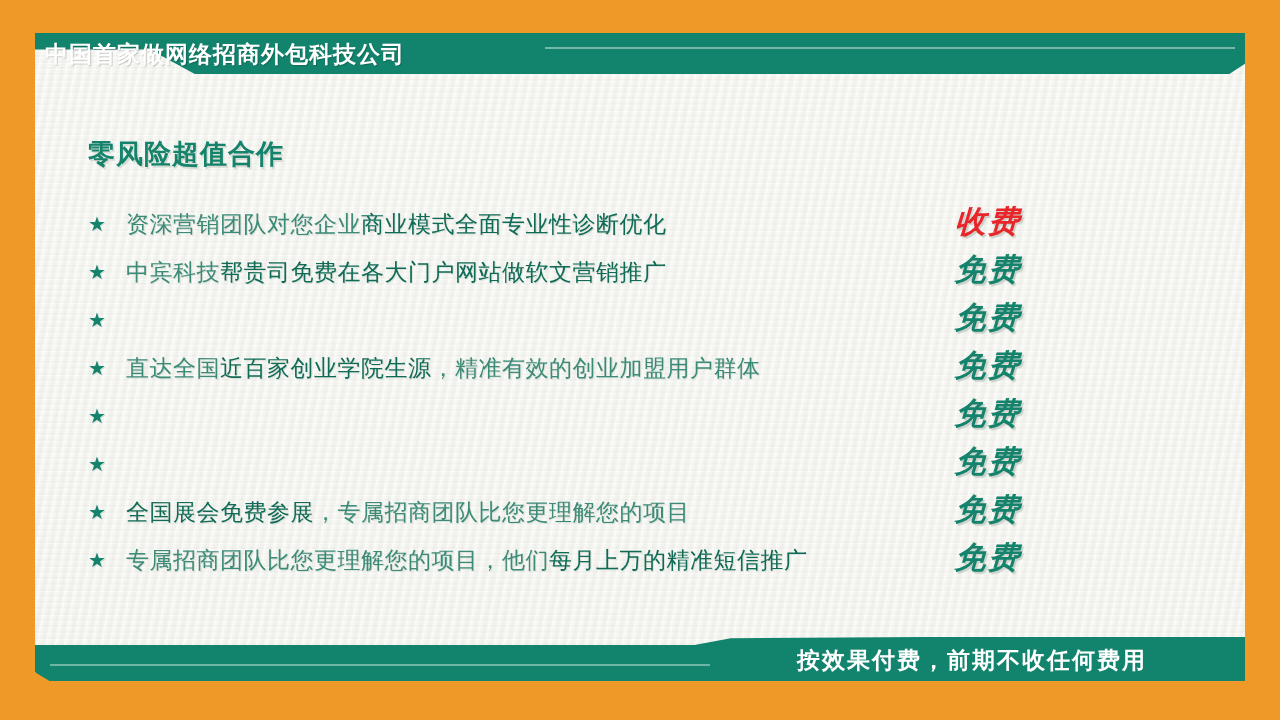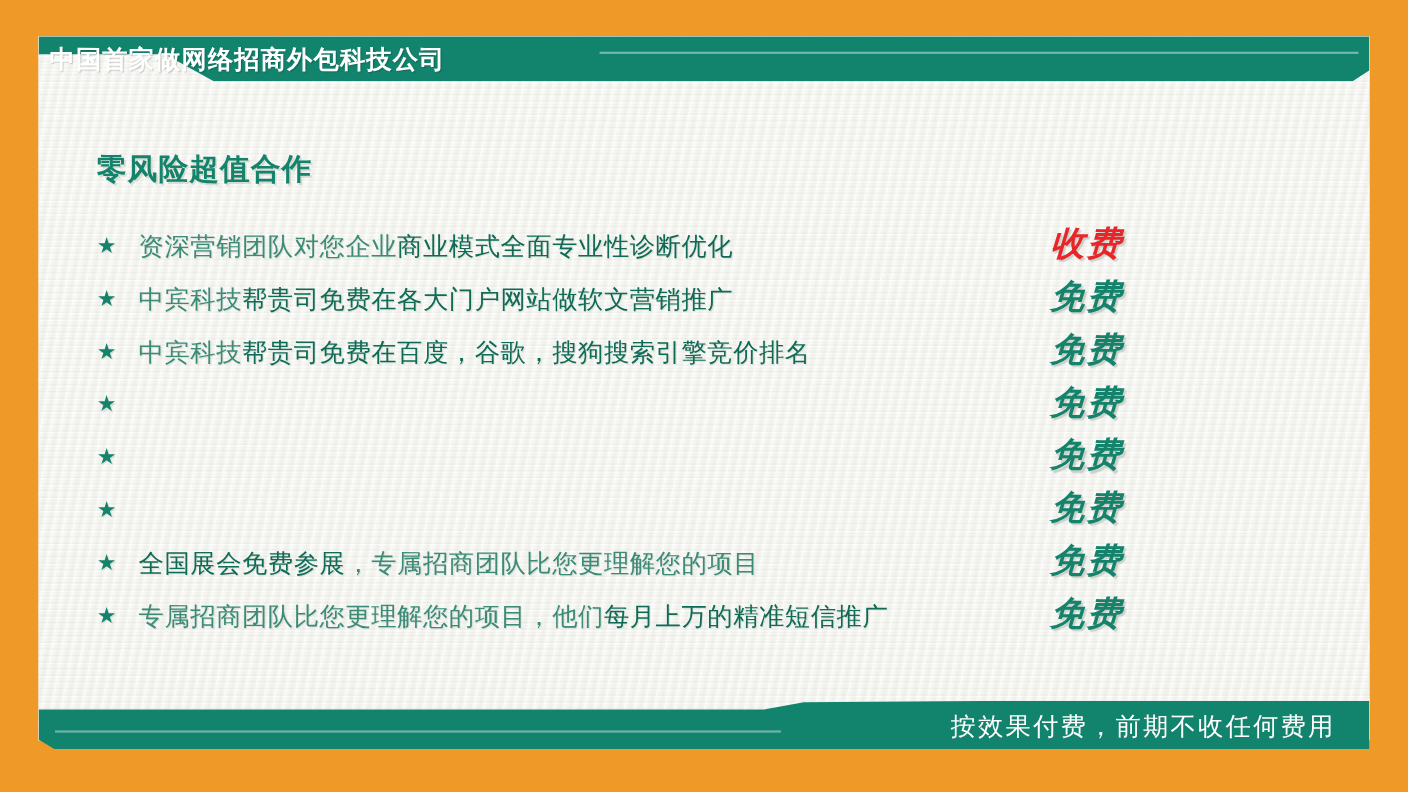--- a/index.html
+++ b/index.html
@@ -187,27 +187,27 @@
     position: absolute;
     left: 50px;
     top: 664px;
     width: 660px;
     height: 2px;
     background: rgba(255,255,255,0.40);
     z-index: 4;
   }
   #footer-text {
     position: absolute;
-    left: 864px;
+    left: 797px;
     top: 645px;
     height: 30px;
     line-height: 30px;
     color: #ffffff;
     font-size: 23px;
-    font-weight: normal;
+    font-weight: bold;
     letter-spacing: 2px;
     white-space: nowrap;
     z-index: 5;
   }
 </style>
 </head>
 <body>
 
 <div id="slide">
 
@@ -223,24 +223,24 @@
       <div class="bullet-row">
         <span class="bullet-star">★</span>
         <span class="bullet-text"><span class="n">资深营销团队对您企业</span><span class="b">商业模式全面专业性诊断优化</span></span>
       </div>
       <div class="bullet-row">
         <span class="bullet-star">★</span>
         <span class="bullet-text"><span class="n">中宾科技</span><span class="b">帮贵司免费在各大门户网站做软文营销推广</span></span>
       </div>
       <div class="bullet-row">
         <span class="bullet-star">★</span>
-        <span class="bullet-text"><span class="n">中宾科技</span><span class="b">帮贵司免费在百度，谷歌，搜狗搜索引擎竞价排名</span></span>
-      </div>
-      <div class="bullet-row">
-        <span class="bullet-star">★</span>
+      </div>
+      <div class="bullet-row">
+        <span class="bullet-star">★</span>
+        <span class="bullet-text"><span class="n">直达全国</span><span class="b">近百家创业学院生源</span><span class="n">，精准有效的创业加盟用户群体</span></span>
       </div>
       <div class="bullet-row">
         <span class="bullet-star">★</span>
       </div>
       <div class="bullet-row">
         <span class="bullet-star">★</span>
       </div>
       <div class="bullet-row">
         <span class="bullet-star">★</span>
         <span class="bullet-text"><span class="b">全国展会免费参展</span><span class="n">，专属招商团队比您更理解您的项目</span></span>

